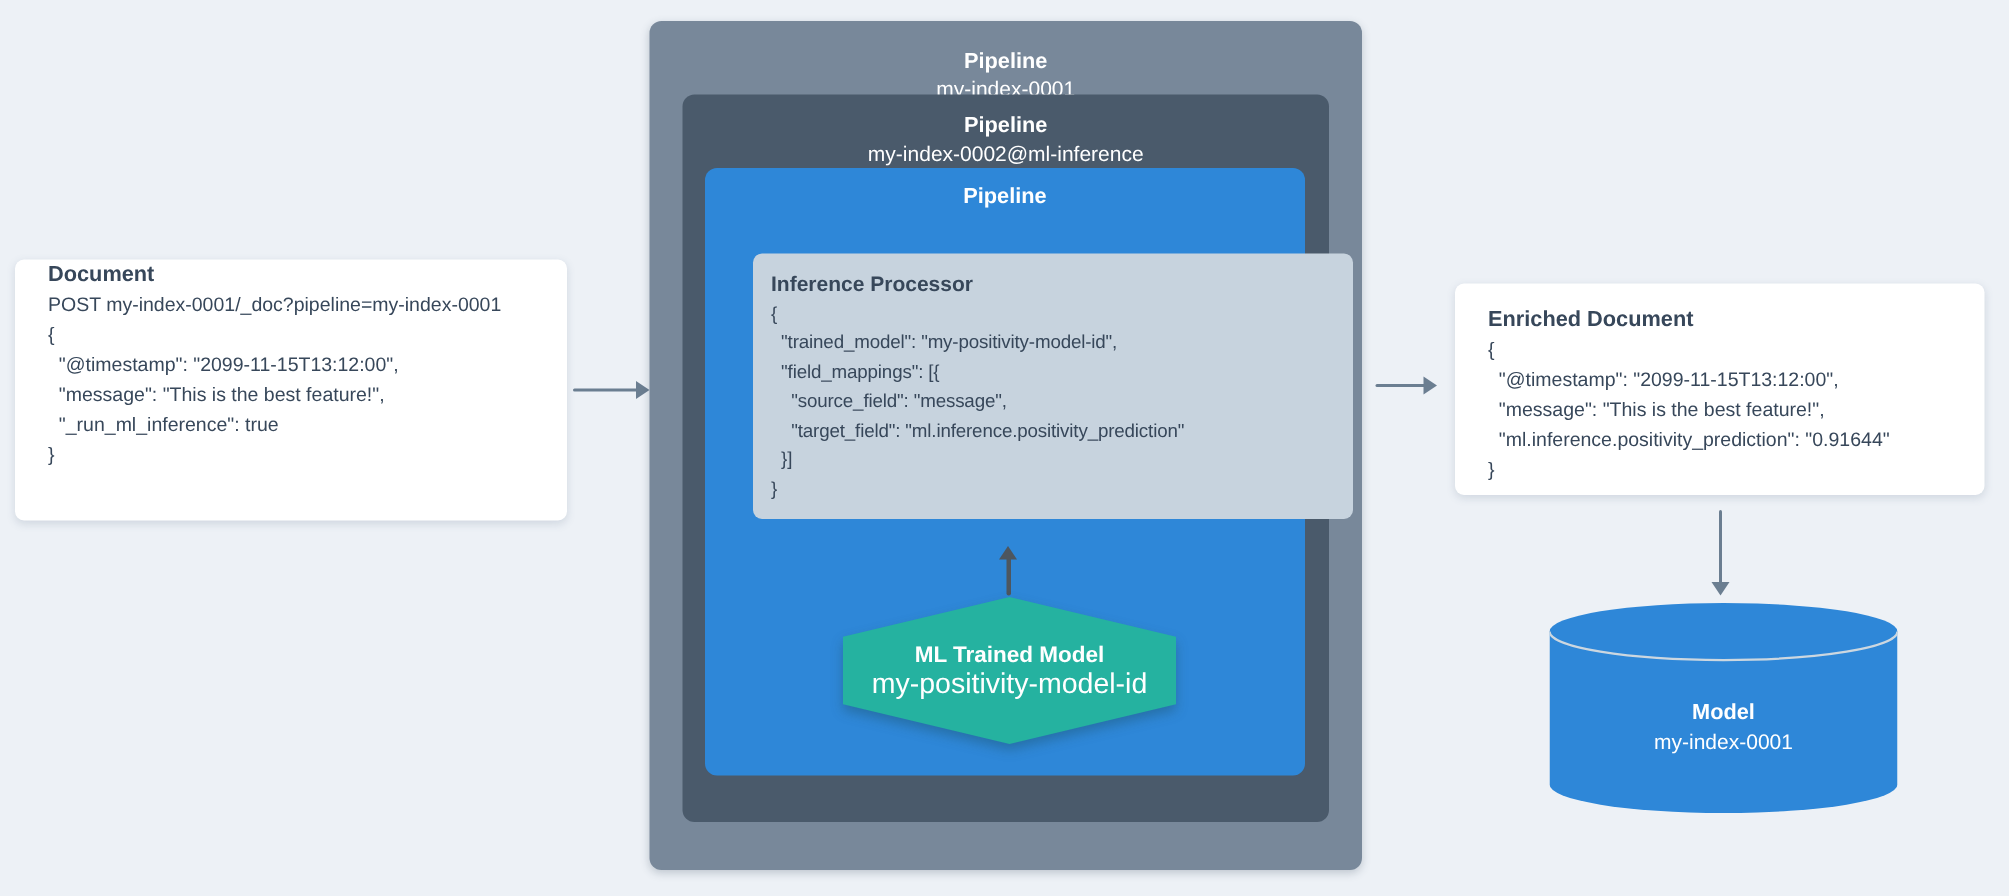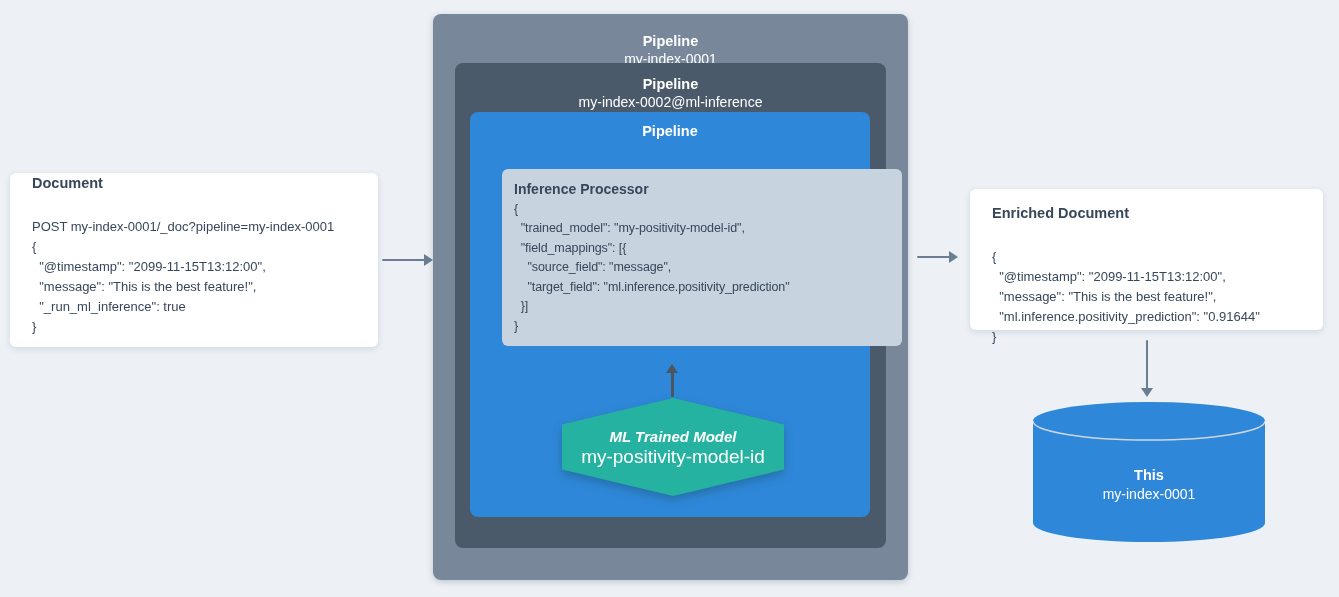--- a/index.html
+++ b/index.html
@@ -23,21 +23,21 @@
     border-radius: 6px;
     box-shadow: 0 2px 6px rgba(80,100,125,.18);
     box-sizing: border-box;
   }
   .card-title {
     font-weight: bold;
     font-size: 14.5px;
     line-height: 20px;
     color: #37475a;
   }
-  .code { font-size: 13px; line-height: 20px; color: #37475a; margin-top: 24px; }
+  .code { font-size: 13px; line-height: 20px; color: #37475a; }
   .code div { white-space: pre; }
 
   .doc-card   { left: 10px;  top: 173px; width: 368px; height: 174px; padding: 0 10px 0 22px; }
   .enr-card   { left: 970px; top: 189px; width: 353px; height: 141px; padding: 14px 0 0 22px; }
 
   
   .box { position: absolute; box-sizing: border-box; border-radius: 8px; }
   .box-title {
     text-align: center; color: #ffffff;
     font-weight: bold; font-size: 14.5px; line-height: 18px;
@@ -94,21 +94,21 @@
   
   .hex-wrap { position: absolute; left: 92px; top: 286px; width: 222px; height: 98px;
               filter: drop-shadow(0 4px 4px rgba(20,60,60,.3)); }
   .hexagon {
     width: 100%; height: 100%;
     background: #25b2a0;
     clip-path: polygon(50% 0%, 100% 27%, 100% 73%, 50% 100%, 0% 73%, 0% 27%);
     display: flex; flex-direction: column; align-items: center; justify-content: center;
     color: #fff; text-align: center;
   }
-  .hex-title { font-weight: bold; font-size: 15px; line-height: 20px; font-style: italic; }
+  .hex-title { font-weight: bold; font-size: 15px; line-height: 20px; }
   .hex-sub   { font-size: 19px; line-height: 20px; }
 
   
   .cylinder { position: absolute; left: 1033px; top: 402px; width: 232px; height: 140px; }
   .cyl-label {
     position: absolute; left: 0; top: 64px; width: 100%;
     text-align: center; color: #fff;
   }
   .cyl-title { font-weight: bold; font-size: 14.5px; line-height: 19px; }
   .cyl-sub   { font-size: 14px; line-height: 19px; }
@@ -195,18 +195,18 @@
     <span class="head"></span>
   </div>
 
   <div class="cylinder">
     <svg width="232" height="140" viewBox="0 0 232 140">
       <path d="M0 19 L0 121 A116 19 0 0 0 232 121 L232 19 Z" fill="#2e87d8"></path>
       <ellipse cx="116" cy="19" rx="116" ry="19" fill="#2e87d8"></ellipse>
       <path d="M0 19 A116 19 0 0 0 232 19" fill="none" stroke="#ccd7e0" stroke-width="1.5"></path>
     </svg>
     <div class="cyl-label">
-      <div class="cyl-title">This</div>
+      <div class="cyl-title">Model</div>
       <div class="cyl-sub">my-index-0001</div>
     </div>
   </div>
 
 </div>
 
 </body></html>

